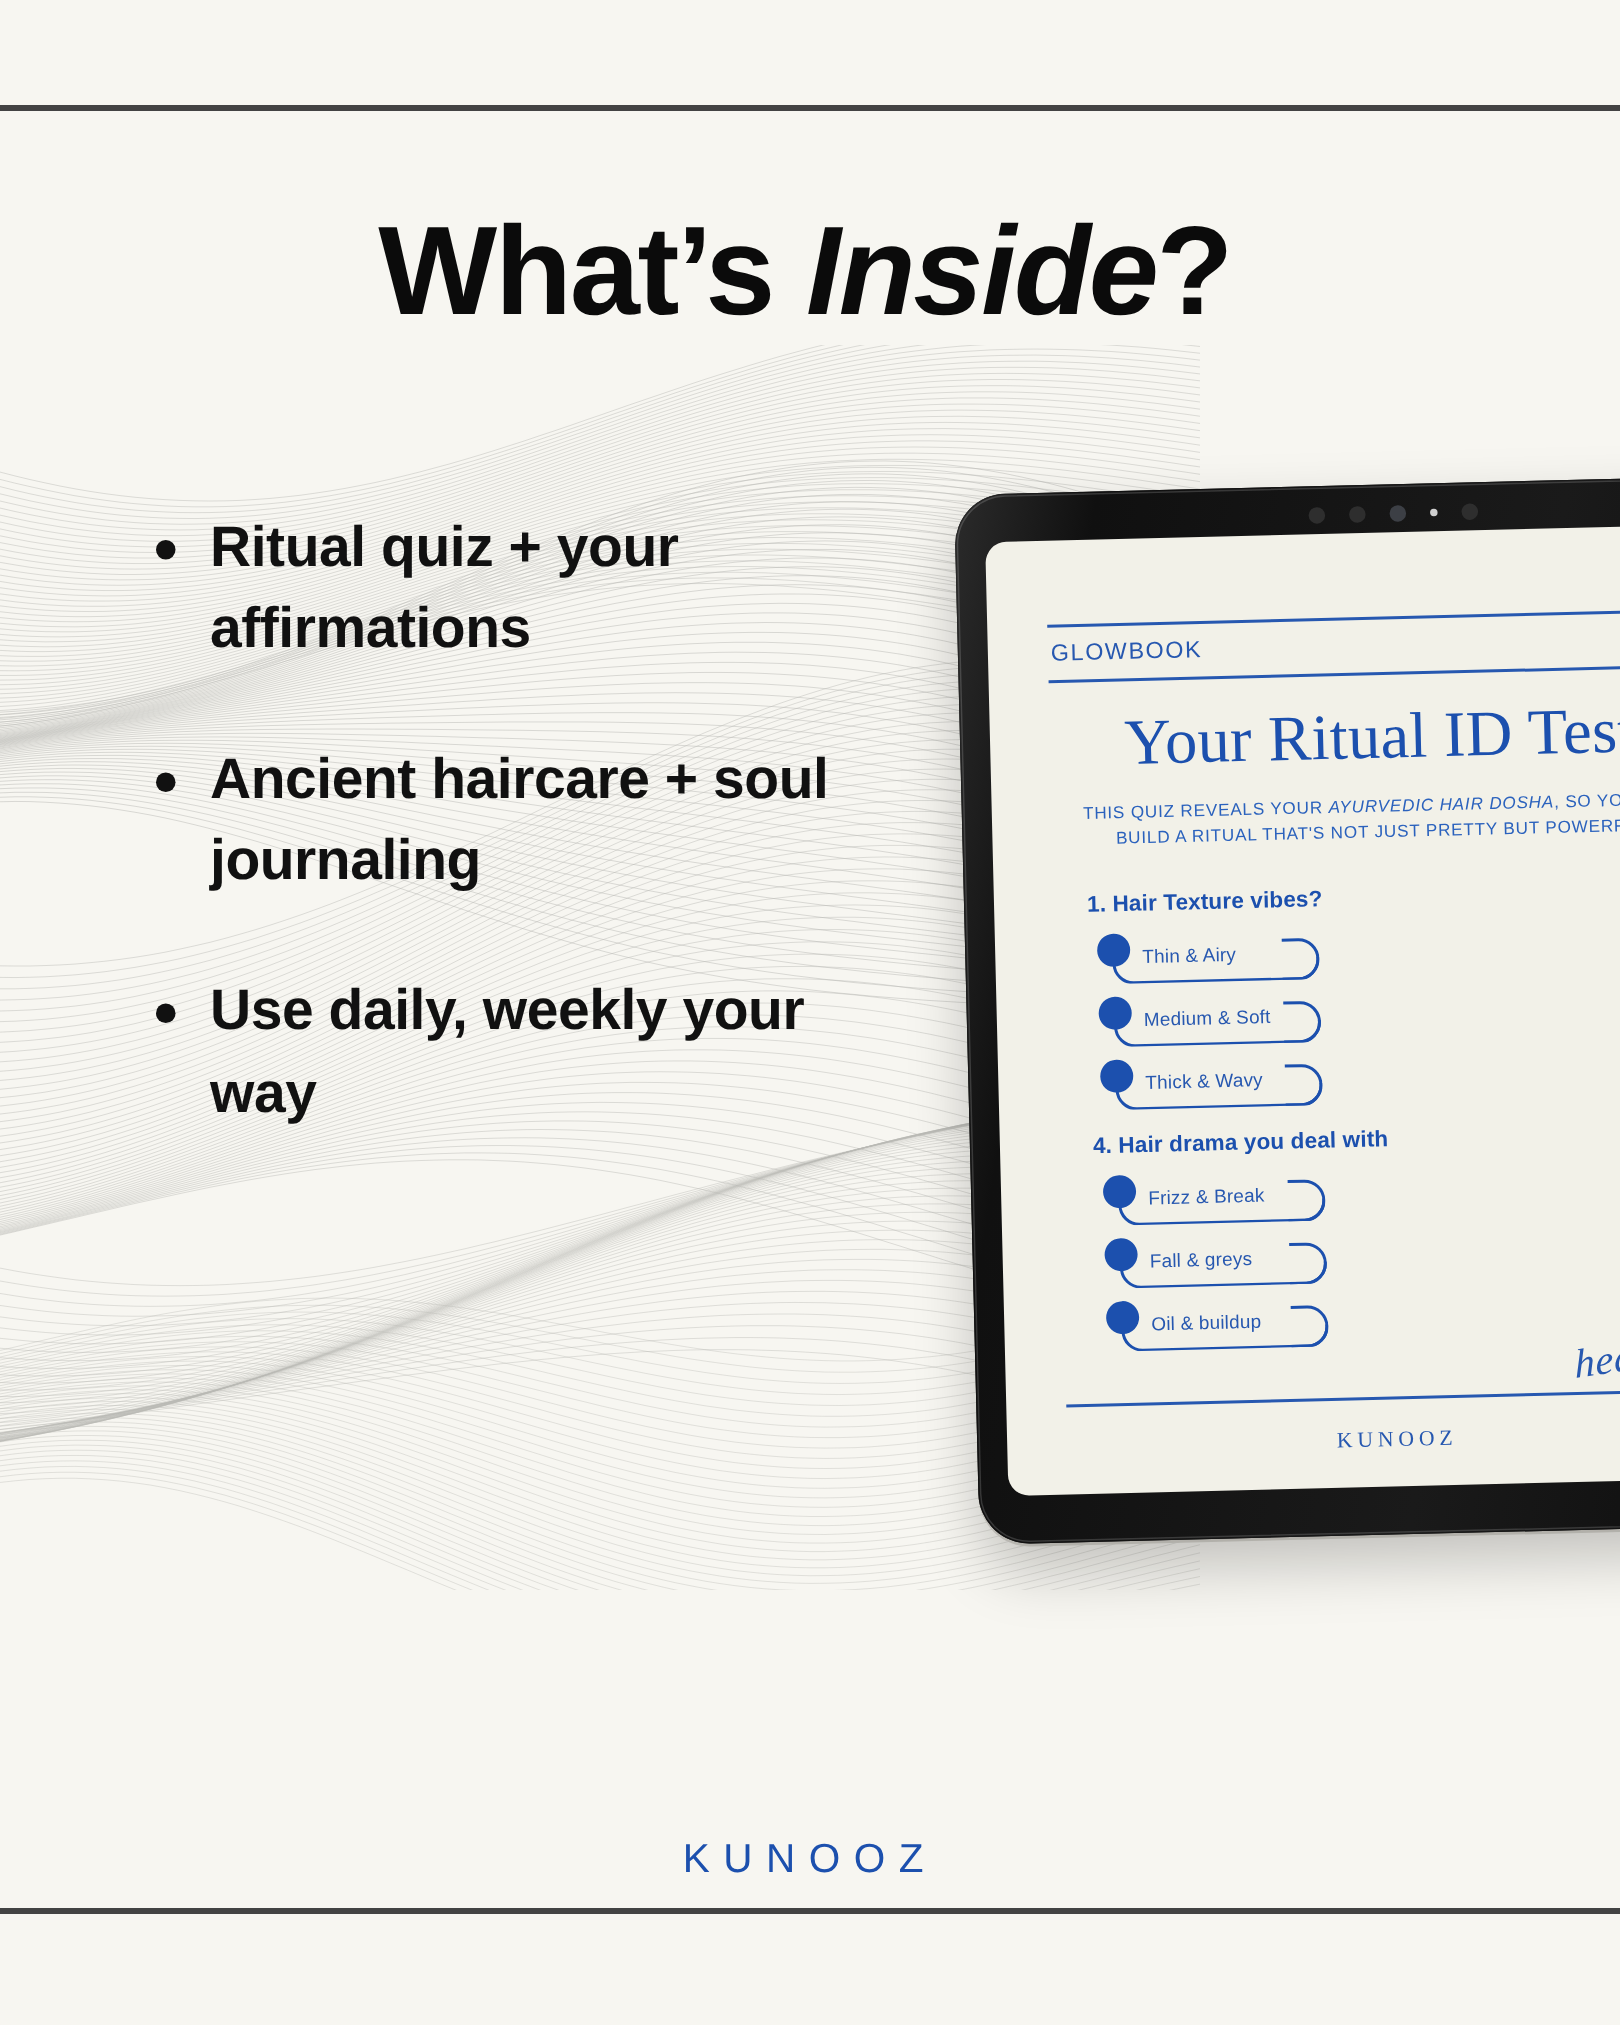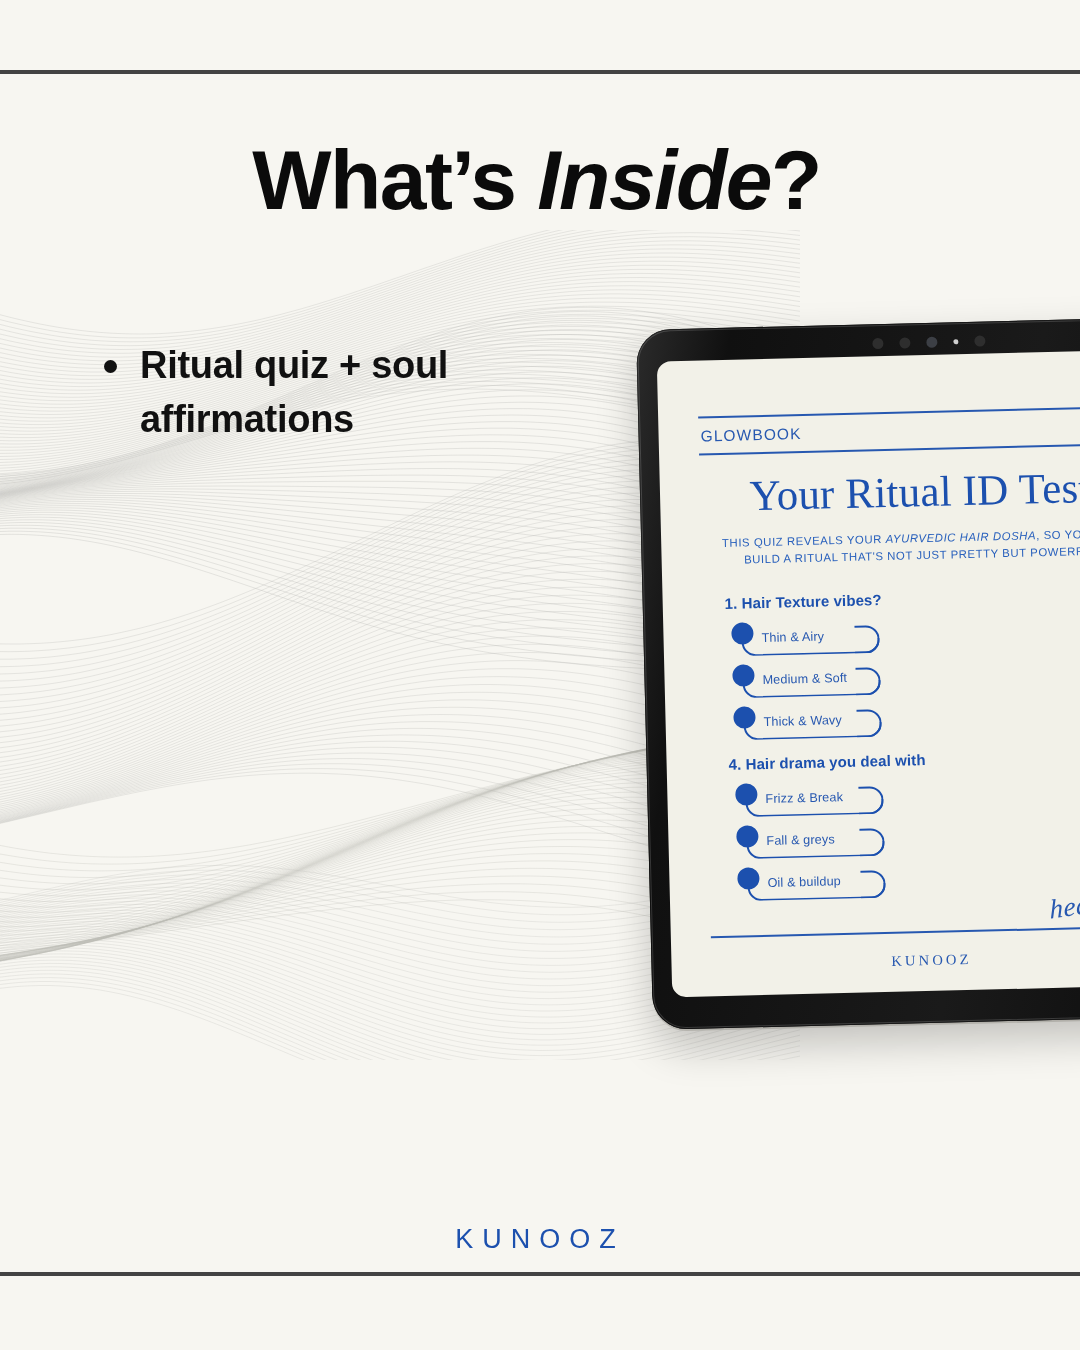--- a/index.html
+++ b/index.html
@@ -439,21 +439,29 @@
     </g>
   </svg>
 
 <h1 class="title">
   <span>What’s </span><em>Inside</em><span>?</span>
 </h1>
 
 <div class="bullets">
   <div class="bullet-row">
     <span class="bullet-dot"></span>
-    <span class="bullet-text">Ritual quiz + soul affirmations</span>
+    <span class="bullet-text">Ritual quiz + your affirmations</span>
+  </div>
+  <div class="bullet-row">
+    <span class="bullet-dot"></span>
+    <span class="bullet-text">Ancient haircare + soul journaling</span>
+  </div>
+  <div class="bullet-row">
+    <span class="bullet-dot"></span>
+    <span class="bullet-text">Use daily, weekly your way</span>
   </div>
 </div>
 
 <div id="tablet">
   <div class="tablet-body"></div>
   <div class="bezel-highlight"></div>
   <div class="camera-dots">
     <span class="d"></span>
     <span class="d"></span>
     <span class="d lens"></span>

